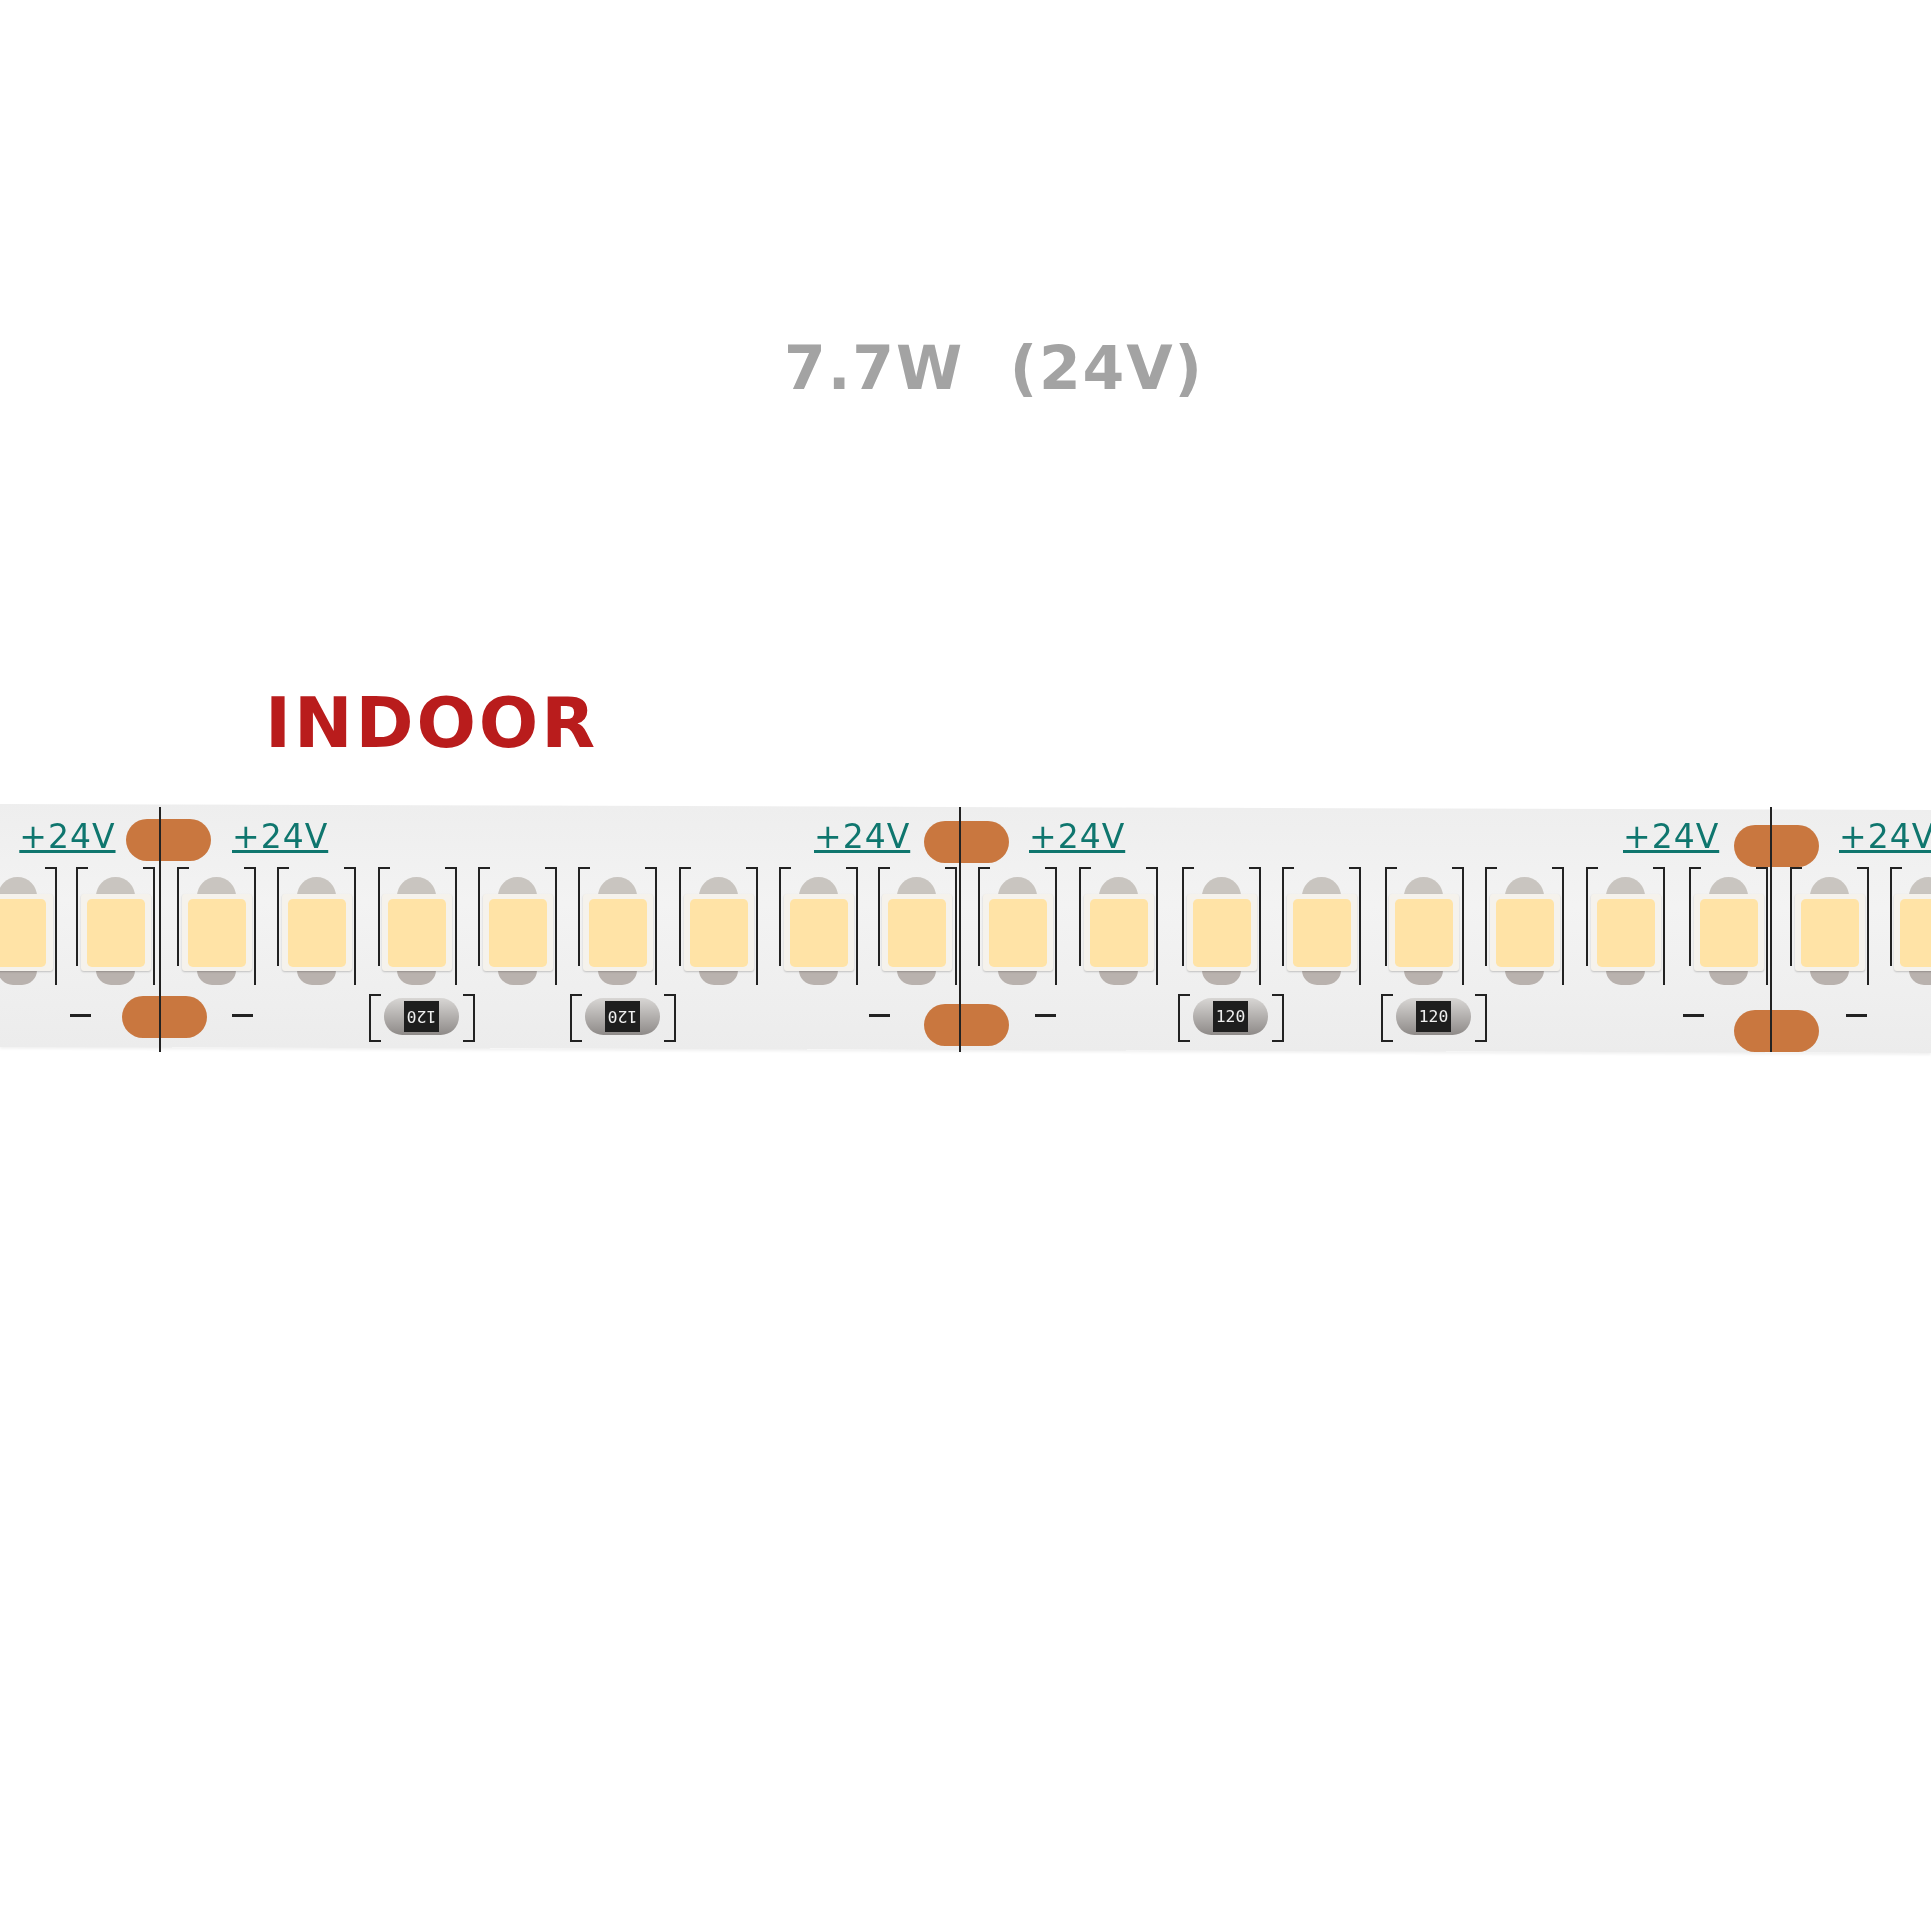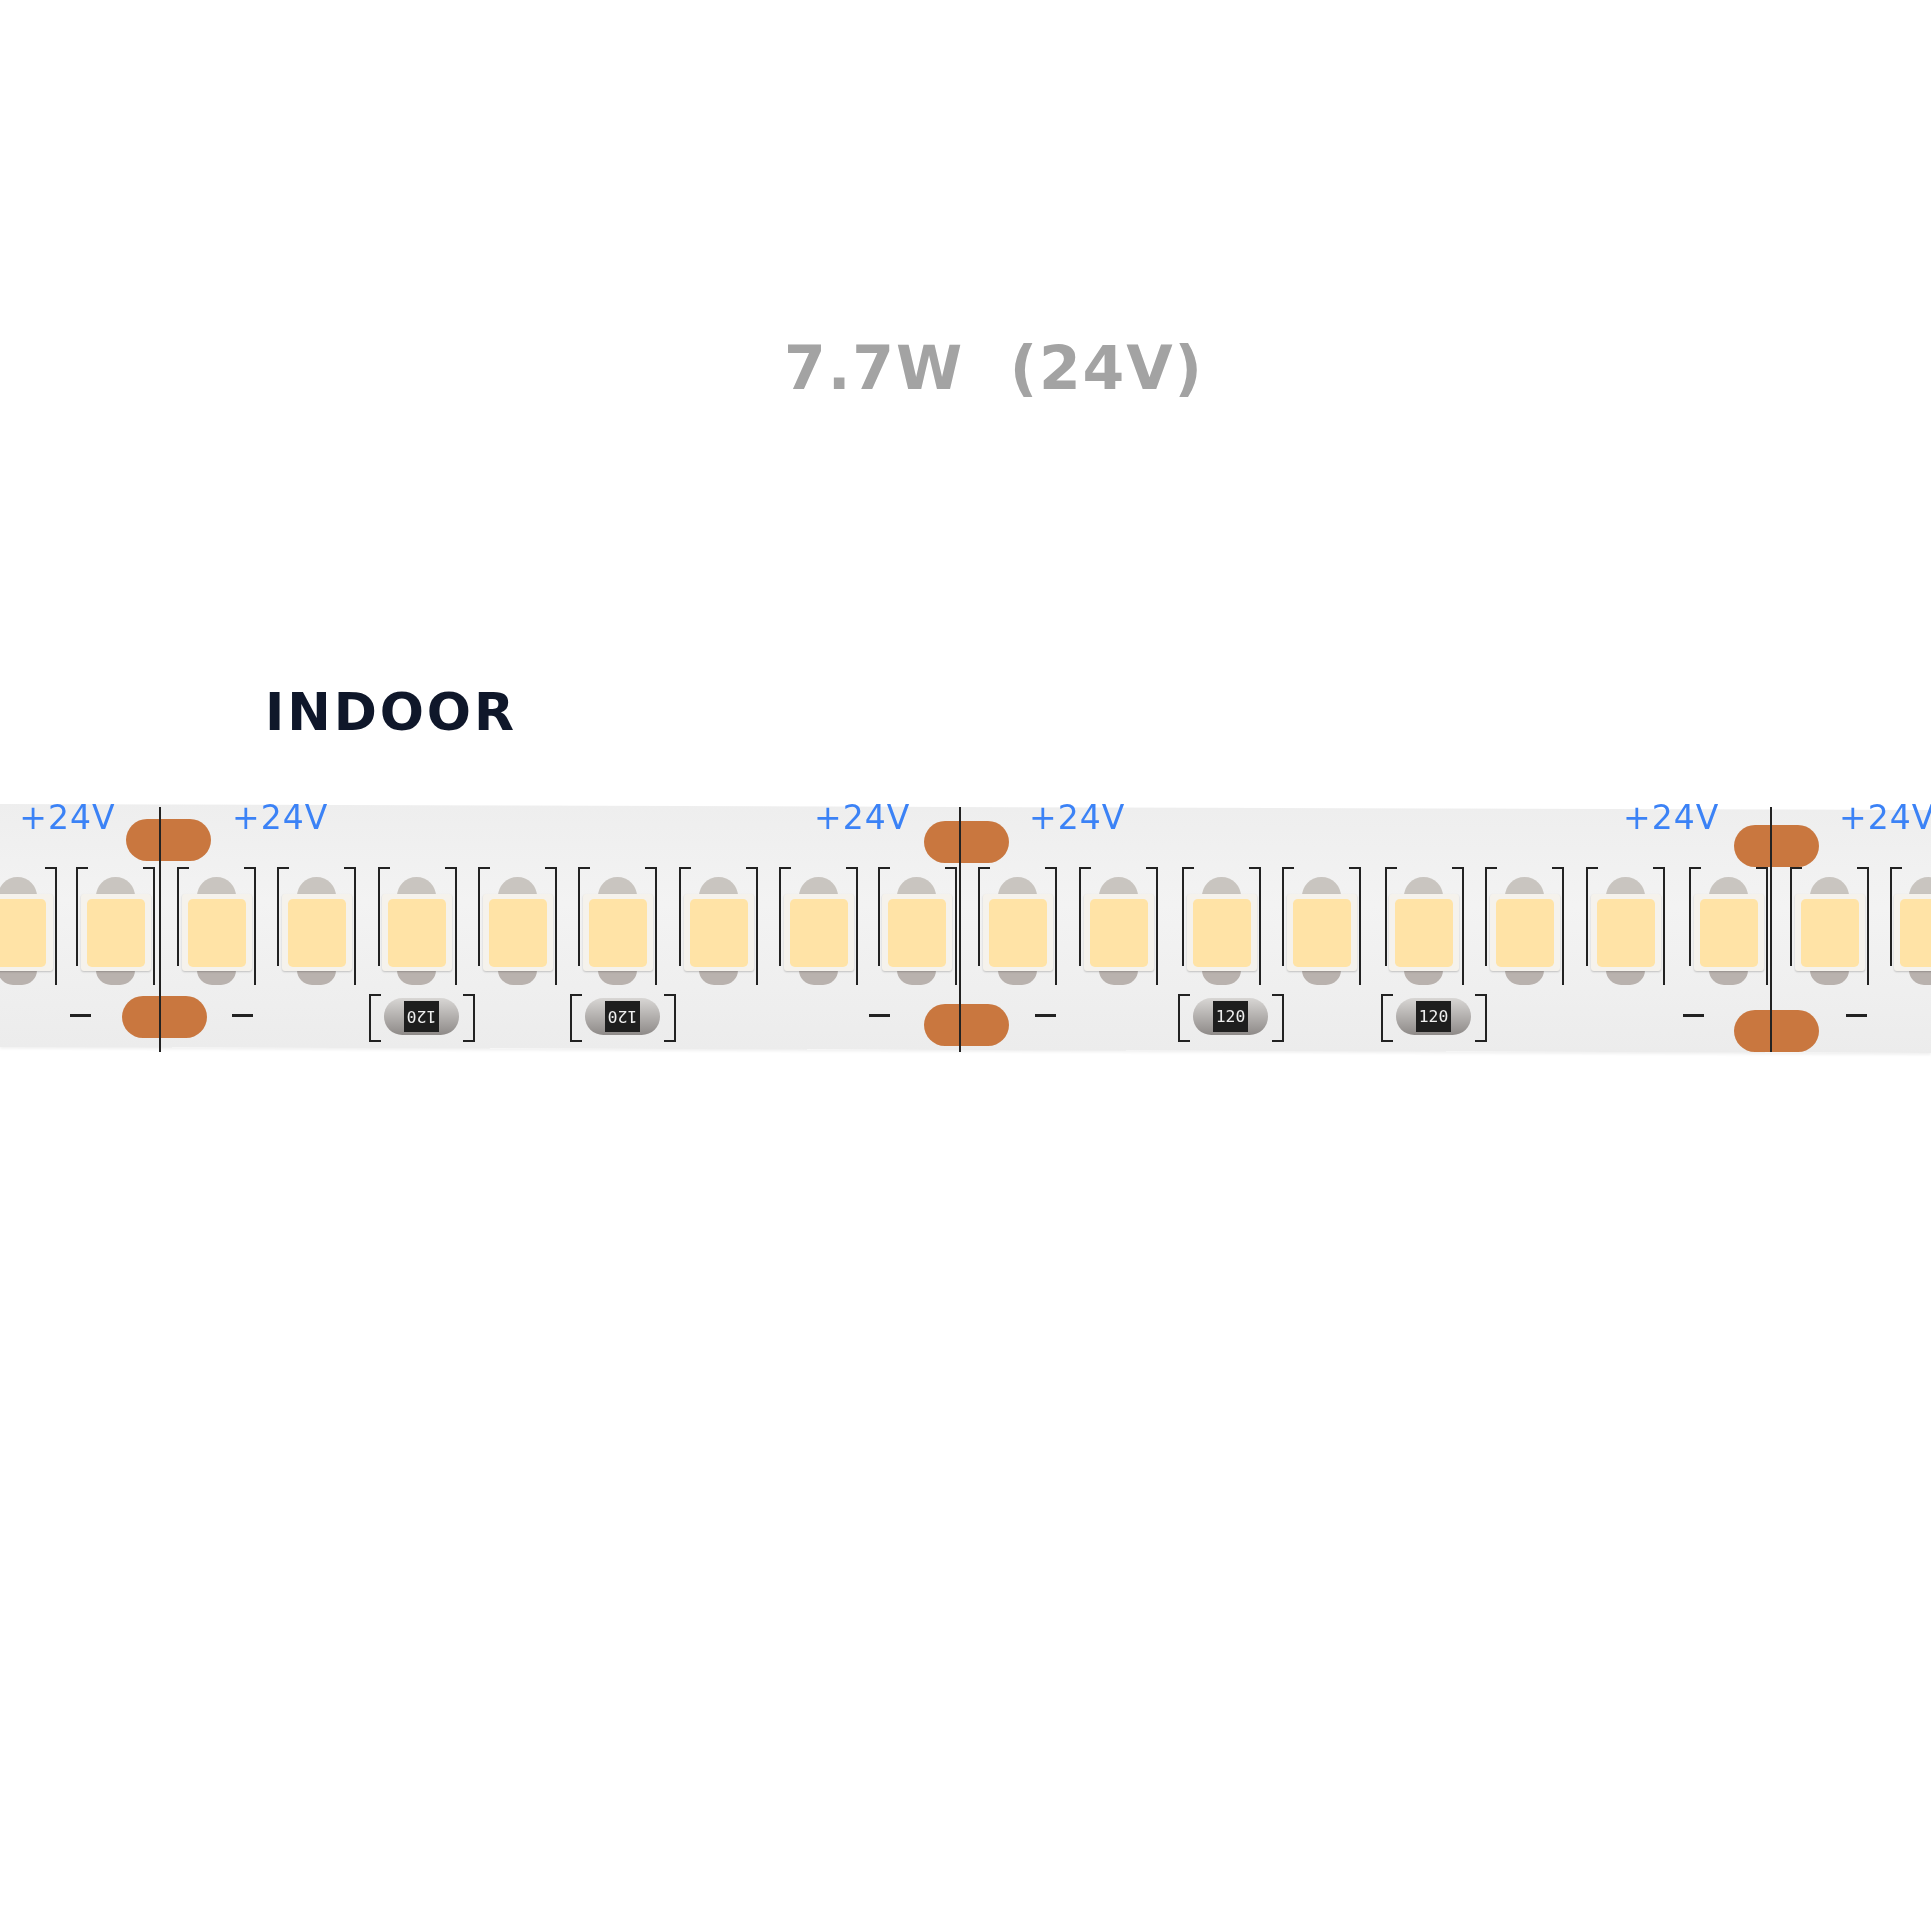--- a/index.html
+++ b/index.html
@@ -1,20 +1,20 @@
 <!DOCTYPE html>
 <html><head>
 <meta charset="utf-8">
 <style>
   html,body{margin:0;padding:0;background:#ffffff;}
   body{width:1931px;height:1931px;position:relative;overflow:hidden;font-family:"DejaVu Sans",sans-serif;}
   .title{position:absolute;left:784px;top:333px;font-family:"DejaVu Sans",sans-serif;font-weight:bold;font-size:60px;letter-spacing:1.9px;color:#a3a3a3;white-space:pre;}
-  .label{position:absolute;left:265px;top:682px;font-family:"DejaVu Sans",sans-serif;font-weight:bold;font-size:52px;letter-spacing:2.9px;color:#0f172a;}
+  .label{position:absolute;left:265px;top:682px;font-family:"DejaVu Sans",sans-serif;font-weight:bold;font-size:70px;letter-spacing:2.9px;color:#b91c1c;}
   .strip{position:absolute;left:0;top:807px;width:1931px;height:243px;background:linear-gradient(#eeeeee,#f3f3f3 40%,#ececec);box-shadow:0 1.9px 2.9px rgba(0,0,0,0.06);transform:skewY(0.18deg);}
-  .volt{position:absolute;top:798px;font-size:33px;color:#3b82f6;letter-spacing:1px;}
+  .volt{position:absolute;top:817px;font-size:33px;color:#0f766e;letter-spacing:1px;text-decoration:underline;}
   .minus{position:absolute;top:1014px;width:21px;height:2.9px;background:#222;}
   .pad{position:absolute;width:85px;height:42px;border-radius:21px;background:#c9773f;}
   .cut{position:absolute;top:807px;width:1.9px;height:245px;background:#222;}
   .led{position:absolute;top:877px;width:70px;height:108px;}
   .led .body{position:absolute;left:0;top:17.4px;width:70px;height:77px;background:#f5f2ec;border-radius:2.9px;box-shadow:0 1px 1.9px rgba(0,0,0,0.2);}
   .led .lens{position:absolute;left:5.8px;top:4.8px;width:58px;height:68px;background:#ffe3a6;border-radius:4.8px;}
   .led .dome-t{position:absolute;left:15.4px;top:0;width:39px;height:21px;border-radius:19.3px 19.3px 0 0;background:#c9c5c0;}
   .led .dome-b{position:absolute;left:15.4px;top:93px;width:39px;height:15.4px;border-radius:0 0 19.3px 19.3px;background:#b9b2ae;}
   .brk{position:absolute;top:867px;width:79px;height:116px;}
   .brk .l{position:absolute;left:0;top:0;width:9.7px;height:97px;border-left:2.9px solid #222;border-top:2.9px solid #222;}

